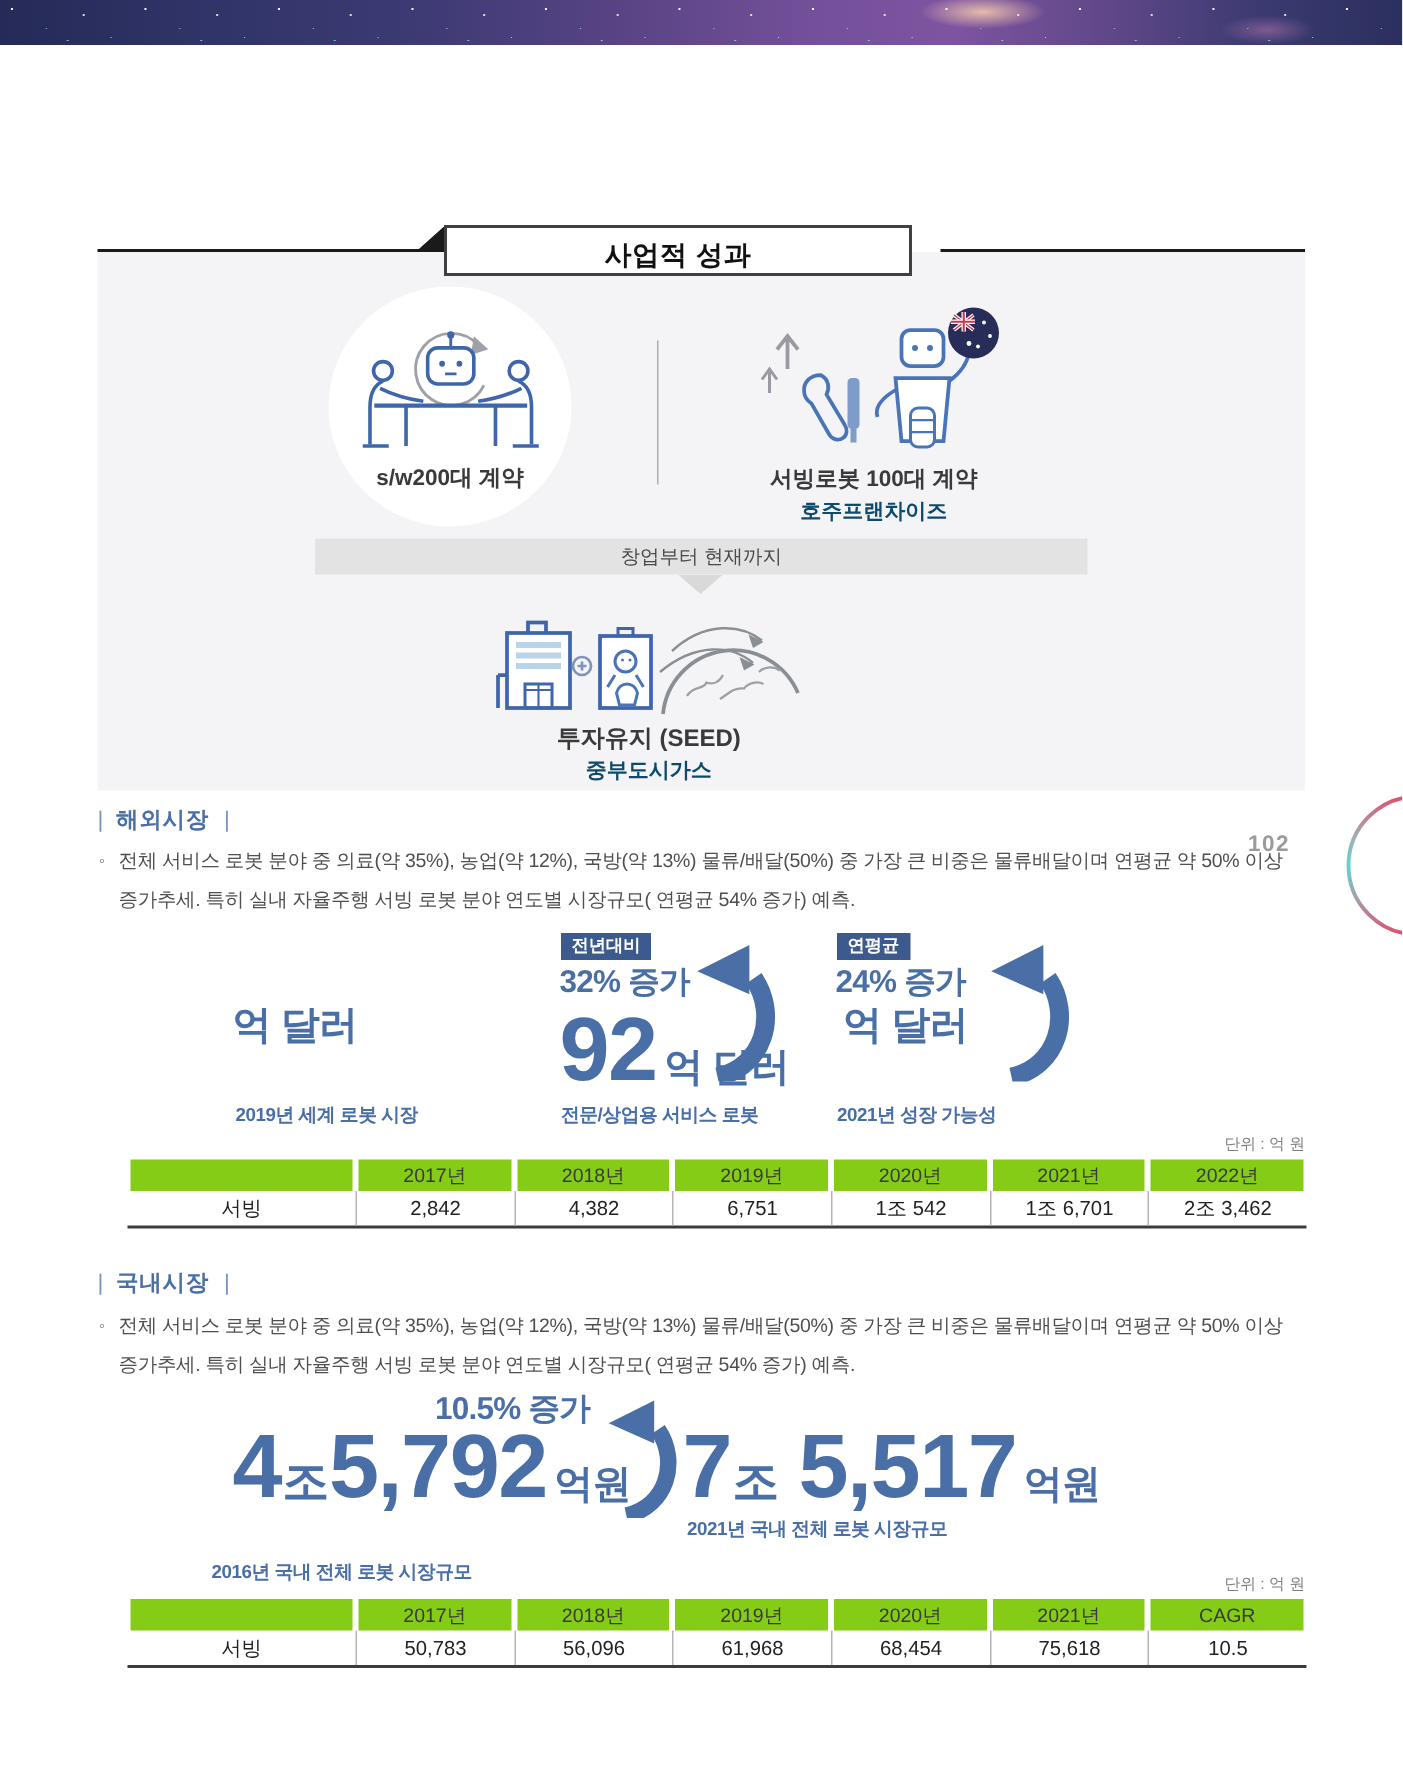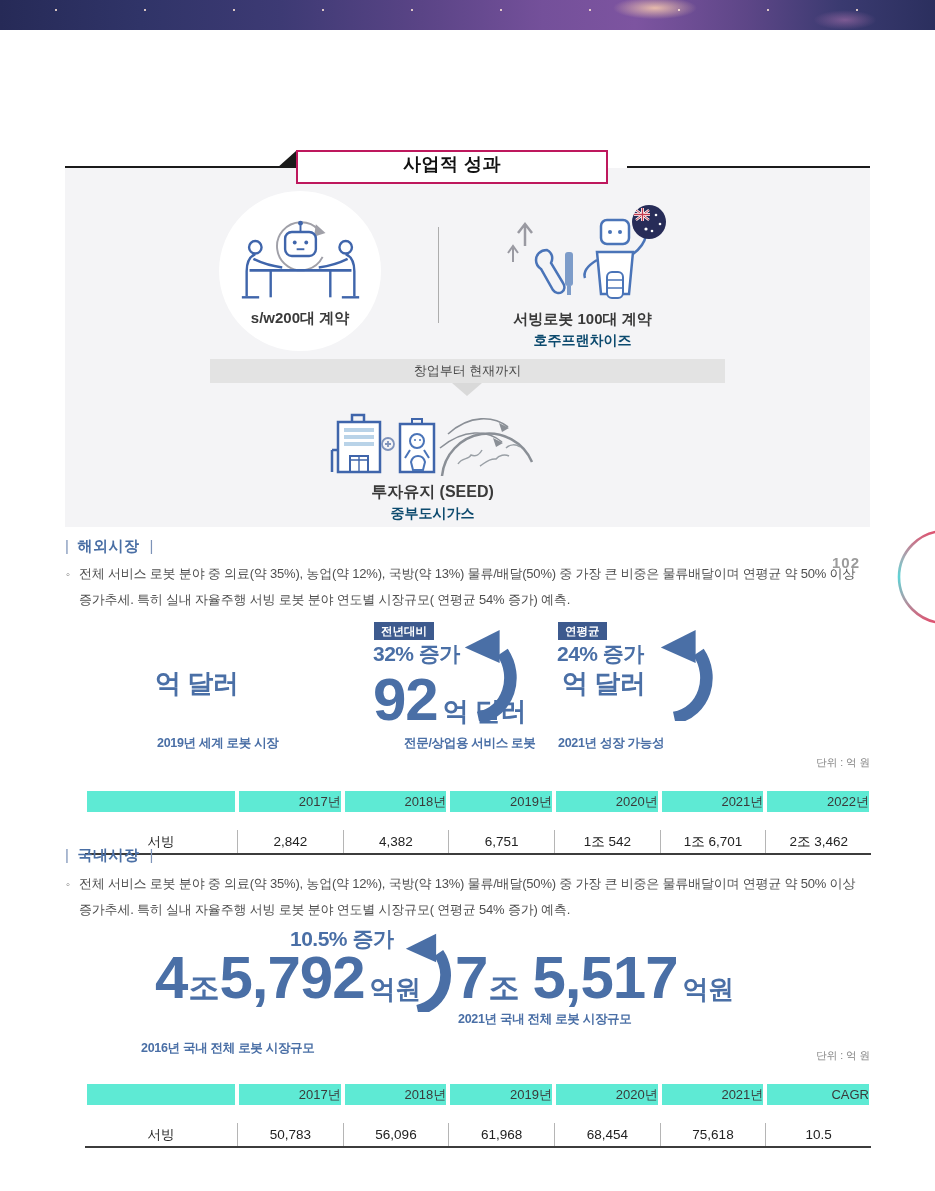--- a/index.html
+++ b/index.html
@@ -18,22 +18,22 @@
       radial-gradient(circle 1px at 8px 6px, rgba(255,255,255,.95) 50%, transparent 55%),
       radial-gradient(circle 1px at 31px 19px, rgba(170,220,255,.85) 50%, transparent 55%),
       radial-gradient(circle 1.4px at 56px 10px, rgba(255,230,215,.9) 50%, transparent 55%),
       radial-gradient(circle 1px at 74px 25px, rgba(255,255,255,.7) 50%, transparent 55%),
       radial-gradient(circle 1px at 45px 27px, rgba(140,230,230,.8) 50%, transparent 55%);
     background-size:89px 30px;background-repeat:repeat;}
 
   
   .rule{background:#1a1a1a;height:2px;}
   .tri{background:#1a1a1a;}
-  .title-box{left:296px;top:150px;width:312px;height:34px;background:#fff;border:2px solid #be185d;
-    box-sizing:border-box;display:flex;align-items:flex-start;justify-content:center;z-index:2;
+  .title-box{left:296px;top:150px;width:312px;height:34px;background:#fff;border:2px solid #404040;
+    box-sizing:border-box;display:flex;align-items:flex-end;justify-content:center;z-index:2;
     font-size:18px;font-weight:800;color:#111;letter-spacing:0.5px;}
 
   .gray-box{left:65px;top:168px;width:805px;height:359px;background:#f4f4f6;}
 
   .white-circle{left:219px;top:191px;width:162px;height:160px;border-radius:50%;background:#fff;}
   .hero-label{font-size:15px;font-weight:700;color:#3a3a3a;text-align:center;}
   .hero-sub{font-size:14px;font-weight:600;color:#0c4a6e;text-align:center;}
   .v-divider{left:438px;top:227px;width:1px;height:96px;background:#adadad;}
 
   .timeline-bar{left:210px;top:359px;width:515px;height:24px;background:#e3e3e3;
@@ -60,21 +60,21 @@
   .badge{display:inline-block;background:#3d5a8e;color:#fff;font-size:11.5px;font-weight:700;
     padding:2px 7px;line-height:14px;}
   .growth{font-size:21px;font-weight:800;color:#4a6fa6;letter-spacing:-0.5px;}
   .caption{font-size:12.5px;font-weight:600;color:#4a6fa6;letter-spacing:-0.3px;}
 
   .unit-note{font-size:10.5px;color:#7f7f7f;text-align:right;}
 
   
   .dtable{width:786px;}
   .trow{display:grid;grid-template-columns:152px repeat(6,1fr);}
-  .th{background:#5eead4;margin:18px 2px;height:21px;line-height:21px;text-align:right;
+  .th{background:#84cc16;margin:0 2px;height:21px;line-height:21px;text-align:center;
       font-size:13px;color:#3a3a3a;}
   .tdrow{border-bottom:2px solid #3c3c3c;}
   .td{height:23px;line-height:23px;text-align:center;font-size:13.5px;color:#222;
       border-left:1px solid #b5b5b5;}
   .td:first-child{border-left:none;}
 
   svg{display:block;}
 </style>
 </head>
 <body>
@@ -214,21 +214,21 @@
   <div class="abs badge" style="left:374px;top:622px;">전년대비</div>
   <div class="abs growth" style="left:373px;top:640px;">32% 증가</div>
   <div class="abs big" style="left:373px;top:670px;">
     <span class="num">92</span>
     <span class="unit">억 달러</span>
   </div>
   <svg class="abs" style="left:459px;top:627px;" width="58" height="94" viewBox="0 0 60 95">
     <path d="M20 93 C 52 86, 62 50, 45 25" fill="none" stroke="#4a6fa6" stroke-width="13"></path>
     <polygon points="6,20 42,2 42,36" fill="#4a6fa6"></polygon>
   </svg>
-  <div class="abs caption" style="left:374px;top:735px;margin-left:30px;">전문/상업용 서비스 로봇</div>
+  <div class="abs caption" style="left:374px;top:735px;">전문/상업용 서비스 로봇</div>
 
   <div class="abs badge" style="left:558px;top:622px;">연평균</div>
   <div class="abs growth" style="left:557px;top:640px;">24% 증가</div>
   <div class="abs big" style="left:557px;top:670px;">
     <span class="unit">억 달러</span>
   </div>
   <svg class="abs" style="left:655px;top:627px;" width="58" height="94" viewBox="0 0 60 95">
     <path d="M20 93 C 52 86, 62 50, 45 25" fill="none" stroke="#4a6fa6" stroke-width="13"></path>
     <polygon points="6,20 42,2 42,36" fill="#4a6fa6"></polygon>
   </svg>

